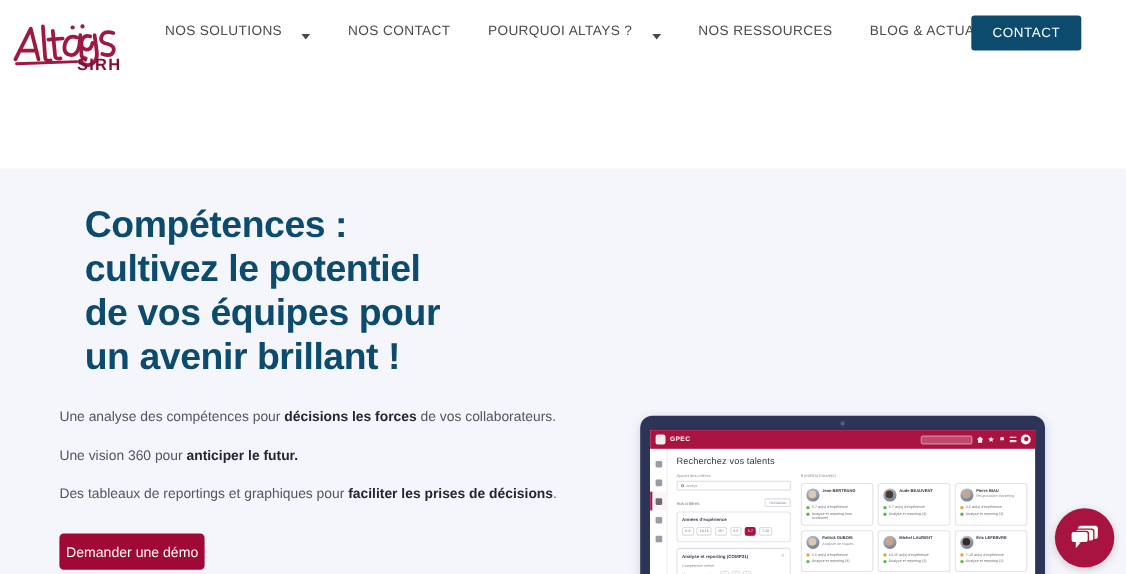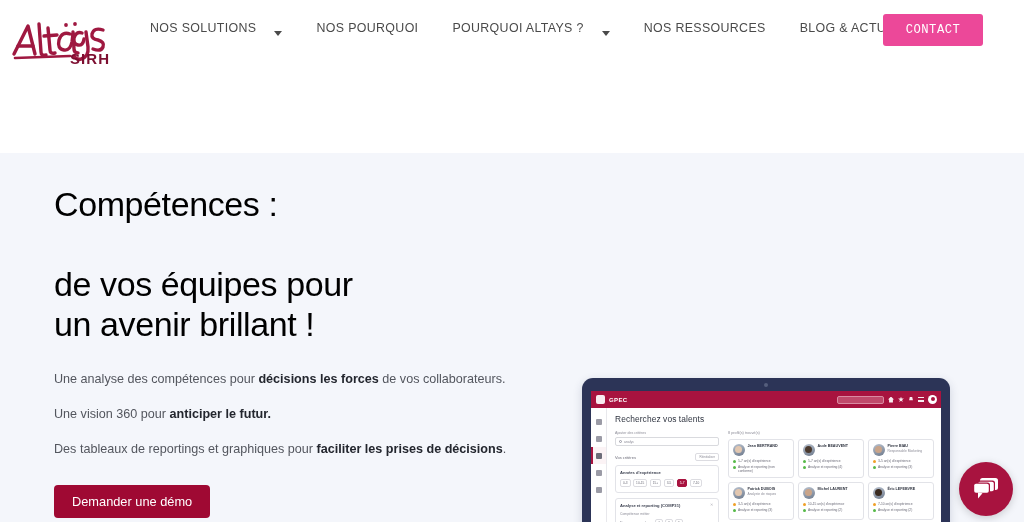--- a/index.html
+++ b/index.html
@@ -71,27 +71,27 @@
     position: relative;
     top: 1px;
   }
 
   .contact-btn {
     position: absolute;
     right: 41px;
     top: 14px;
     width: 100px;
     height: 32px;
-    background: #ec4899;
+    background: #0c4a6e;
     border: none;
     border-radius: 3px;
     color: #ffffff;
     font-size: 12.2px;
     letter-spacing: 0.5px;
-    font-family: Liberation Mono, monospace;
+    font-family: Liberation Sans, sans-serif;
     cursor: pointer;
     display: flex;
     align-items: center;
     justify-content: center;
   }
 
   
   .hero {
     position: absolute;
     top: 153px; left: 0;
@@ -103,42 +103,43 @@
   .hero-left {
     position: absolute;
     left: 54px;
     top: 31px;
     width: 470px;
   }
 
   .hero-title {
     font-size: 34px;
     line-height: 40px;
-    font-weight: normal;
-    color: #000000;
+    font-weight: bold;
+    color: #0c4a6e;
     letter-spacing: -0.4px;
+    margin-left: 23px;
   }
 
   .hero-paras { margin-top: 27px; }
 
   .hero-para {
     font-size: 12.6px;
     line-height: 17px;
     color: #53565e;
     margin-bottom: 18px;
   }
   .hero-para b { color: #23262e; font-weight: bold; }
 
   .demo-btn {
     margin-top: 9px;
     display: inline-flex;
     align-items: center;
     justify-content: center;
     height: 33px;
-    padding: 0 18px;
+    padding: 0 6px;
     background: #9f0933;
     border: none;
     border-radius: 4px;
     color: #ffffff;
     font-size: 12.8px;
     font-family: "Liberation Sans", sans-serif;
     cursor: pointer;
   }
 
   
@@ -432,21 +433,21 @@
         <text x="62" y="48" font-family="Liberation Sans, sans-serif" font-size="15" font-weight="bold" fill="#7d0f31" letter-spacing="1.1">SIRH</text>
       </svg>
     </a>
 
     <nav class="nav-links">
       <div class="nav-item">
         <span>NOS SOLUTIONS</span>
         <i class="caret"></i>
       </div>
       <div class="nav-item">
-        <span>NOS POURQUOI</span>
+        <span>NOS CONTACT</span>
       </div>
       <div class="nav-item">
         <span>POURQUOI ALTAYS ?</span>
         <i class="caret"></i>
       </div>
       <div class="nav-item">
         <span>NOS RESSOURCES</span>
       </div>
       <div class="nav-item">
         <span>BLOG &amp; ACTUALITÉS</span>
@@ -455,21 +456,21 @@
 
     <button class="contact-btn">CONTACT</button>
   </div>
 </header>
 
 <section class="hero">
 
   <div class="hero-left">
     <h1 class="hero-title">
       <span>Compétences :</span><br>
-      <br>
+      <span>cultivez le potentiel</span><br>
       <span>de vos équipes pour</span><br>
       <span>un avenir brillant !</span>
     </h1>
 
     <div class="hero-paras">
       <p class="hero-para">
         <span>Une analyse des compétences pour </span><b>décisions les forces</b><span> de vos collaborateurs.</span>
       </p>
       <p class="hero-para">
         <span>Une vision 360 pour </span><b>anticiper le futur.</b><span></span>

